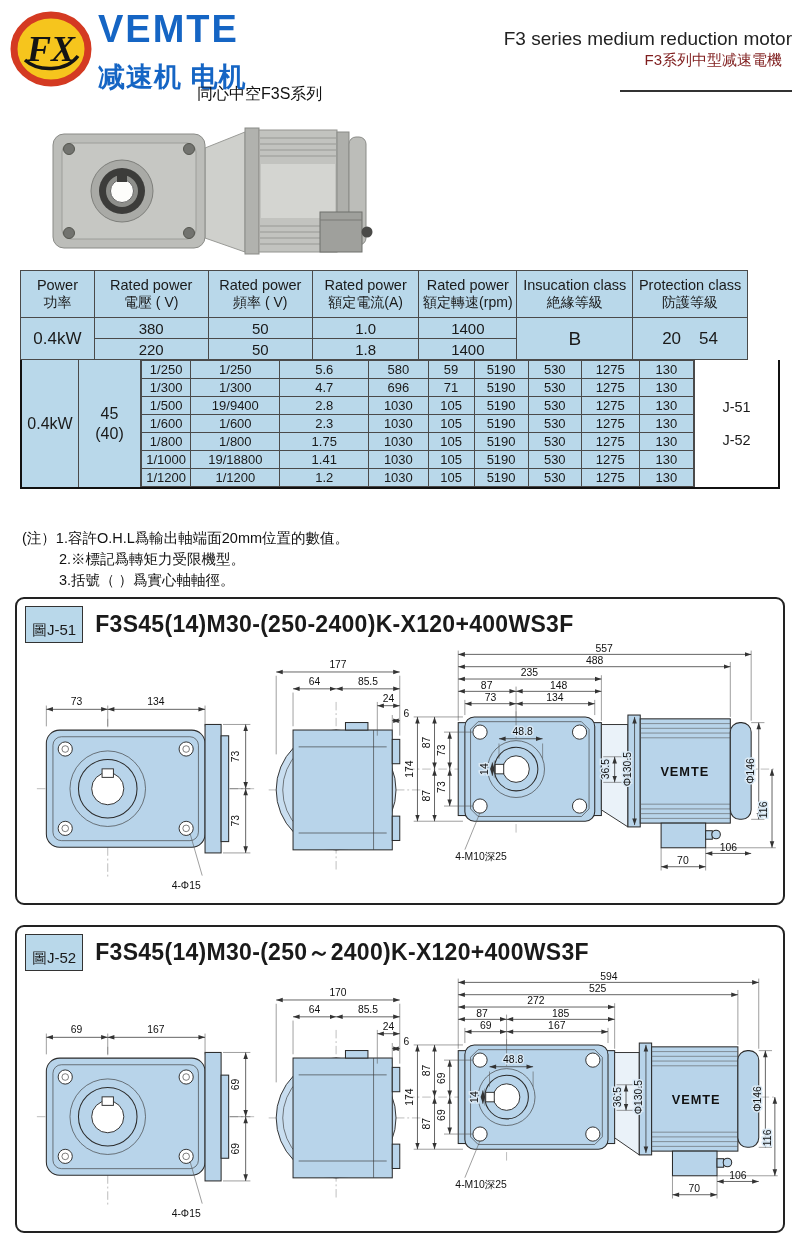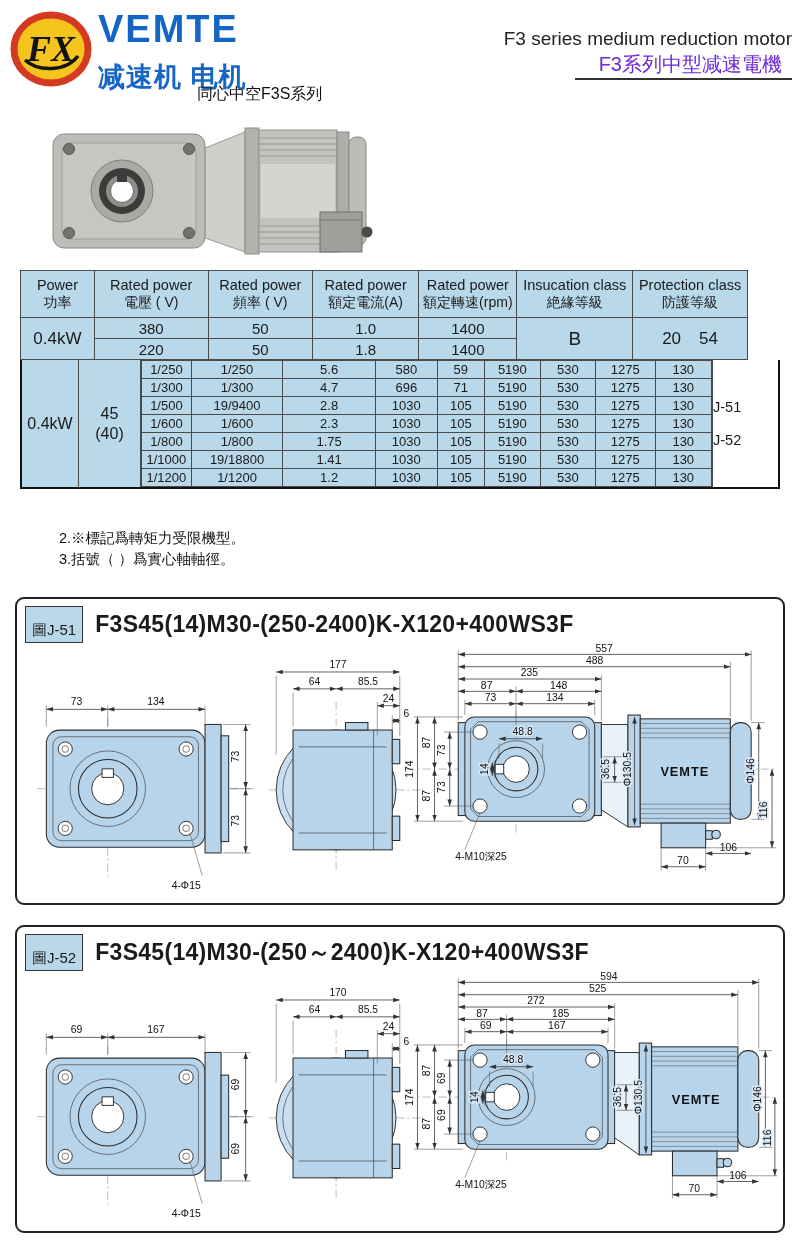--- a/index.html
+++ b/index.html
@@ -6,42 +6,42 @@
 *{box-sizing:border-box;margin:0;padding:0}
 body{background:#fff;font-family:"Liberation Sans",sans-serif;color:var(--ink)}
 .page{position:relative;width:800px;height:1240px;background:#fff;overflow:hidden}
 
 .logo-wrap{position:absolute;left:10px;top:10px;width:82px;height:78px}
 .brand{position:absolute;left:98px;top:10px;line-height:1}
 .brand-name{font-size:38px;font-weight:bold;color:var(--brand-blue);letter-spacing:2px}
 .brand-sub{font-size:27px;font-weight:bold;color:var(--brand-blue);margin-top:16px;letter-spacing:1px}
 .head-right{position:absolute;right:8px;top:28px;text-align:right}
 .title-en{font-size:19px;color:#222}
-.title-zh{display:inline-block;font-size:20px;color:#6d28d9;border-bottom:2px solid #333;padding:1px 10px 0 24px}
+.title-zh{display:inline-block;font-size:15px;color:#7f1d1d;border-bottom:2px solid #333;padding:1px 10px 20px 24px}
 .series-label{position:absolute;left:197px;top:84px;font-size:16px;color:#111}
 
 .photo{position:absolute;left:38px;top:116px}
 
 .tables{position:absolute;left:20px;top:270px;width:760px}
 table{border-collapse:collapse}
 .ut{width:728px;border:1px solid #404040}
 .ut th,.ut td{border:1px solid #4a4a4a;background:var(--table-blue);text-align:center;vertical-align:middle}
 .ut th{height:47px;font-weight:normal}
 .th-en{font-size:14.5px;display:block}
 .th-zh{font-size:14px;display:block;margin-top:1px}
 .ut td{height:21px;font-size:15px}
 td.big{font-size:17px}
 td.ins{font-size:19px}
 .prot span{display:inline-block;margin:0 9px;font-size:17px}
 .lt{display:flex;width:760px;border:2px solid #111;border-top:0}
 .lt-power{width:57px;background:var(--table-blue);border-right:1px solid #4a4a4a;display:flex;align-items:center;justify-content:center;font-size:16px}
 .lt-shaft{width:62px;background:var(--table-blue);border-right:1px solid #4a4a4a;display:flex;flex-direction:column;align-items:center;justify-content:center;font-size:16px;line-height:1.25}
 .lt-main{flex:1}
 .lt-main td{border:1px solid #4a4a4a;background:var(--table-blue);text-align:center;height:18px;font-size:13px}
-.lt-ref{width:66px;background:#fff;border-left:1px solid #4a4a4a;display:flex;flex-direction:column;align-items:flex-start;justify-content:center;gap:17px;font-size:14.5px}
+.lt-ref{width:84px;background:#fff;border-left:1px solid #4a4a4a;display:flex;flex-direction:column;align-items:center;justify-content:center;gap:17px;font-size:14.5px}
 
 .notes{position:absolute;left:22px;top:528px;font-size:14.5px;line-height:1.45;color:#111}
 .notes .ind{padding-left:37px}
 
 .panel{position:absolute;left:15px;width:770px;height:308px;border:2px solid #222;border-radius:9px;background:#fff}
 #panel-j51{top:597px}
 #panel-j52{top:925px}
 .panel-head{position:absolute;left:8px;top:7px;display:flex;align-items:center}
 .badge{background:var(--table-blue);border:1px solid #333;font-size:15px;padding:14px 6px 2px}
 .panel-title{font-size:23px;font-weight:bold;margin-left:12px;letter-spacing:.3px}
@@ -289,20 +289,21 @@
         </tbody>
       </table>
       <div class="lt-ref">
         <span>J-51</span>
         <span>J-52</span>
       </div>
     </div>
   </div>
 
   <div class="notes">
+    <div>(注）1.容許O.H.L爲輸出軸端面20mm位置的數值。</div>
     <div class="ind">2.※標記爲轉矩力受限機型。</div>
     <div class="ind">3.括號（ ）爲實心軸軸徑。</div>
   </div>
 
   <section class="panel" id="panel-j51">
     <div class="panel-head">
       <span class="badge">圖J-51</span>
       <span class="panel-title">F3S45(14)M30-(250-2400)K-X120+400WS3F</span>
     </div>
 

